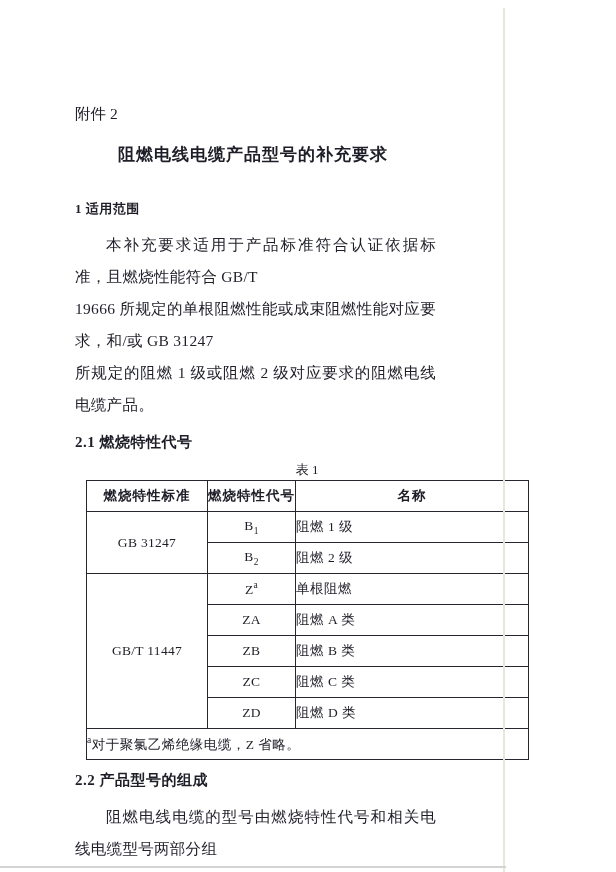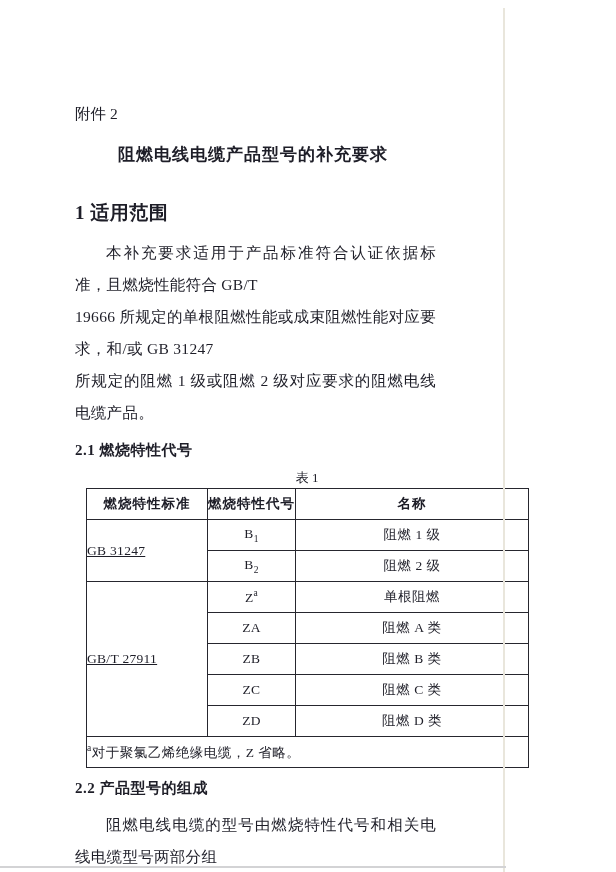--- a/index.html
+++ b/index.html
@@ -31,21 +31,21 @@
   }
   .doc-title {
     margin: 18px 0 0 0;
     text-align: center;
     font-size: 17px;
     font-weight: bold;
     letter-spacing: 1px;
   }
   .sec-heading {
     margin: 34px 12px 0 75px;
-    font-size: 19px;
+    font-size: 13px;
     font-weight: bold;
     letter-spacing: 0.5px;
   }
   .sec-heading.second { margin-top: 21px; }
   .sub-heading {
     margin: 12px 16px 0 75px;
     font-size: 15px;
     font-weight: bold;
     letter-spacing: 0.5px;
   }
@@ -83,25 +83,25 @@
     vertical-align: middle;
     margin-left: 36px;
   }
   table.t1 { border: 1.5px solid #26262e; }
   table.t1 th {
     font-weight: bold;
     text-align: center;
     letter-spacing: 1px;
     font-size: 13.5px;
   }
-  td.std { text-align: left; letter-spacing: 0.3px; text-decoration: underline; }
+  td.std { text-align: center; letter-spacing: 0.3px; }
   td.code { text-align: center; letter-spacing: 0.3px; }
   td.code sub { font-size: 9.5px; }
   td.code sup { font-size: 9.5px; }
-  td.nm { text-align: center; padding-left: 13px; letter-spacing: 0.5px; }
+  td.nm { text-align: left; padding-left: 13px; letter-spacing: 0.5px; }
   td.fn {
     text-align: left;
     padding: 5px 8px 5px 8px;
     font-size: 13.5px;
     letter-spacing: 0.5px;
   }
   td.fn sup { font-size: 9.5px; }
 </style>
 </head>
 <body>
@@ -140,21 +140,21 @@
       <tr>
         <td class="std" rowspan="2">GB 31247</td>
         <td class="code"><span>B</span><sub>1</sub></td>
         <td class="nm">阻燃 1 级</td>
       </tr>
       <tr>
         <td class="code"><span>B</span><sub>2</sub></td>
         <td class="nm">阻燃 2 级</td>
       </tr>
       <tr>
-        <td class="std" rowspan="5">GB/T 27911</td>
+        <td class="std" rowspan="5">GB/T 11447</td>
         <td class="code"><span>Z</span><sup>a</sup></td>
         <td class="nm">单根阻燃</td>
       </tr>
       <tr>
         <td class="code">ZA</td>
         <td class="nm">阻燃 A 类</td>
       </tr>
       <tr>
         <td class="code">ZB</td>
         <td class="nm">阻燃 B 类</td>

